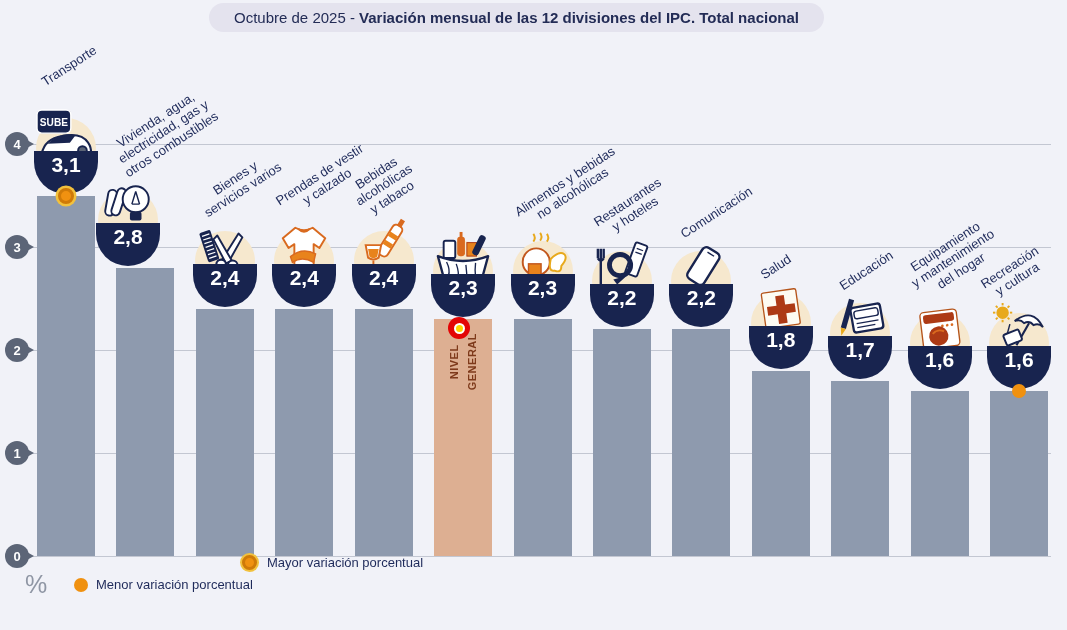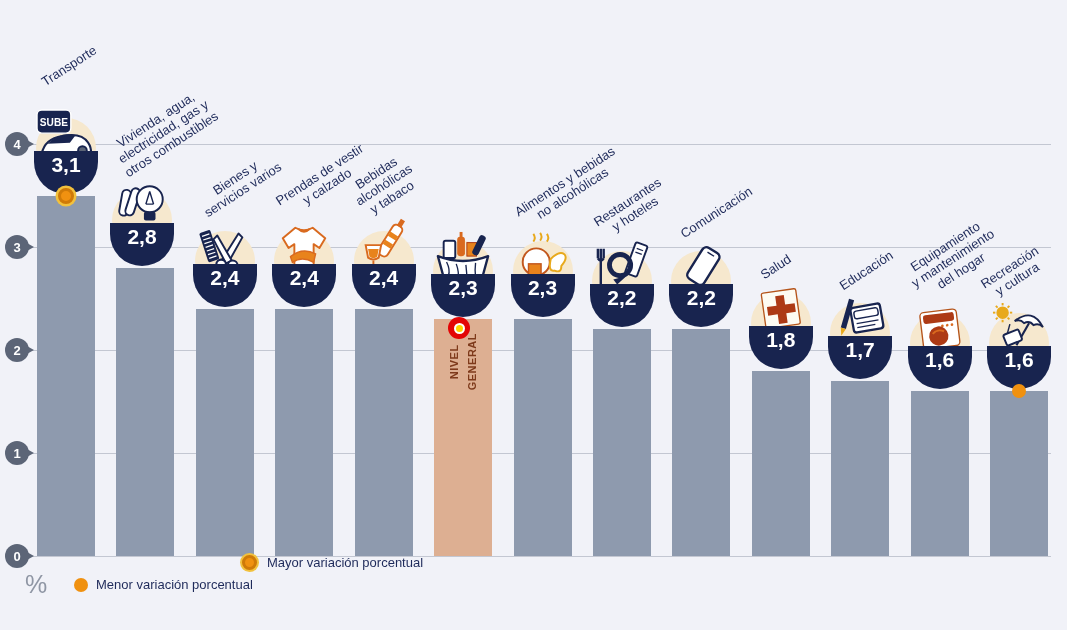--- a/index.html
+++ b/index.html
@@ -64,20 +64,23 @@
     border:3px solid #cf7a08;box-shadow:0 0 0 2px #f2c13d;margin:2px;
   }
   .source-line{position:absolute;left:48px;top:595px;font-size:12px;color:#233461;z-index:4;}
   .source-line b{margin-right:3px;}
 </style>
 </head>
 <body>
 
 <div class="stage">
 
+  <div class="title-pill">
+    <span>Octubre de 2025 - </span>&nbsp;<span class="t-main">Variación mensual de las 12 divisiones del IPC. Total nacional</span>
+  </div>
 
   <div id="plot">
       <div class="gridline" style="top: 143.5px;"></div>
       <div class="axis-pin" style="top: 132px;">
         <span>4</span>
       </div>
       <div class="gridline" style="top: 246.5px;"></div>
       <div class="axis-pin" style="top: 235px;">
         <span>3</span>
       </div>
@@ -107,21 +110,21 @@
         </div>
         <div class="bowl">
           <span class="val">3,1</span>
         </div>
       </div>
       <div class="rot-label" style="left: 47px; bottom: 540.5px;">
         <span>Transporte</span>
       </div>
       <div class="marker-ring" style="left: 58px; top: 187.5px;"></div>
       <div class="bar" style="left: 116.42px; width: 58px; bottom: 74px; height: 288.4px;"></div>
-      <div class="icon-unit" style="left: 109px; bottom: 364.4px;">
+      <div class="icon-unit" style="left: 95px; bottom: 364.4px;">
         <div class="icon-circle"></div>
         <div class="icon-art">
           <svg viewBox="0 0 60 56" width="58" height="54">
    <g fill="#fff" stroke="#18244f" stroke-width="2">
    <rect x="8" y="10" width="9" height="27" rx="4.5" transform="rotate(10 12 23)"></rect>
    <rect x="16" y="8" width="9" height="29" rx="4.5" transform="rotate(18 20 22)"></rect>
    <circle cx="38" cy="20" r="13.5"></circle>
             </g>
    <path d="M38 12 L34 25 M38 12 L42 25 M34 25 L42 25" fill="none" stroke="#18244f" stroke-width="1.5"></path>
    <rect x="32" y="33" width="12" height="9" rx="2" fill="#18244f"></rect>

